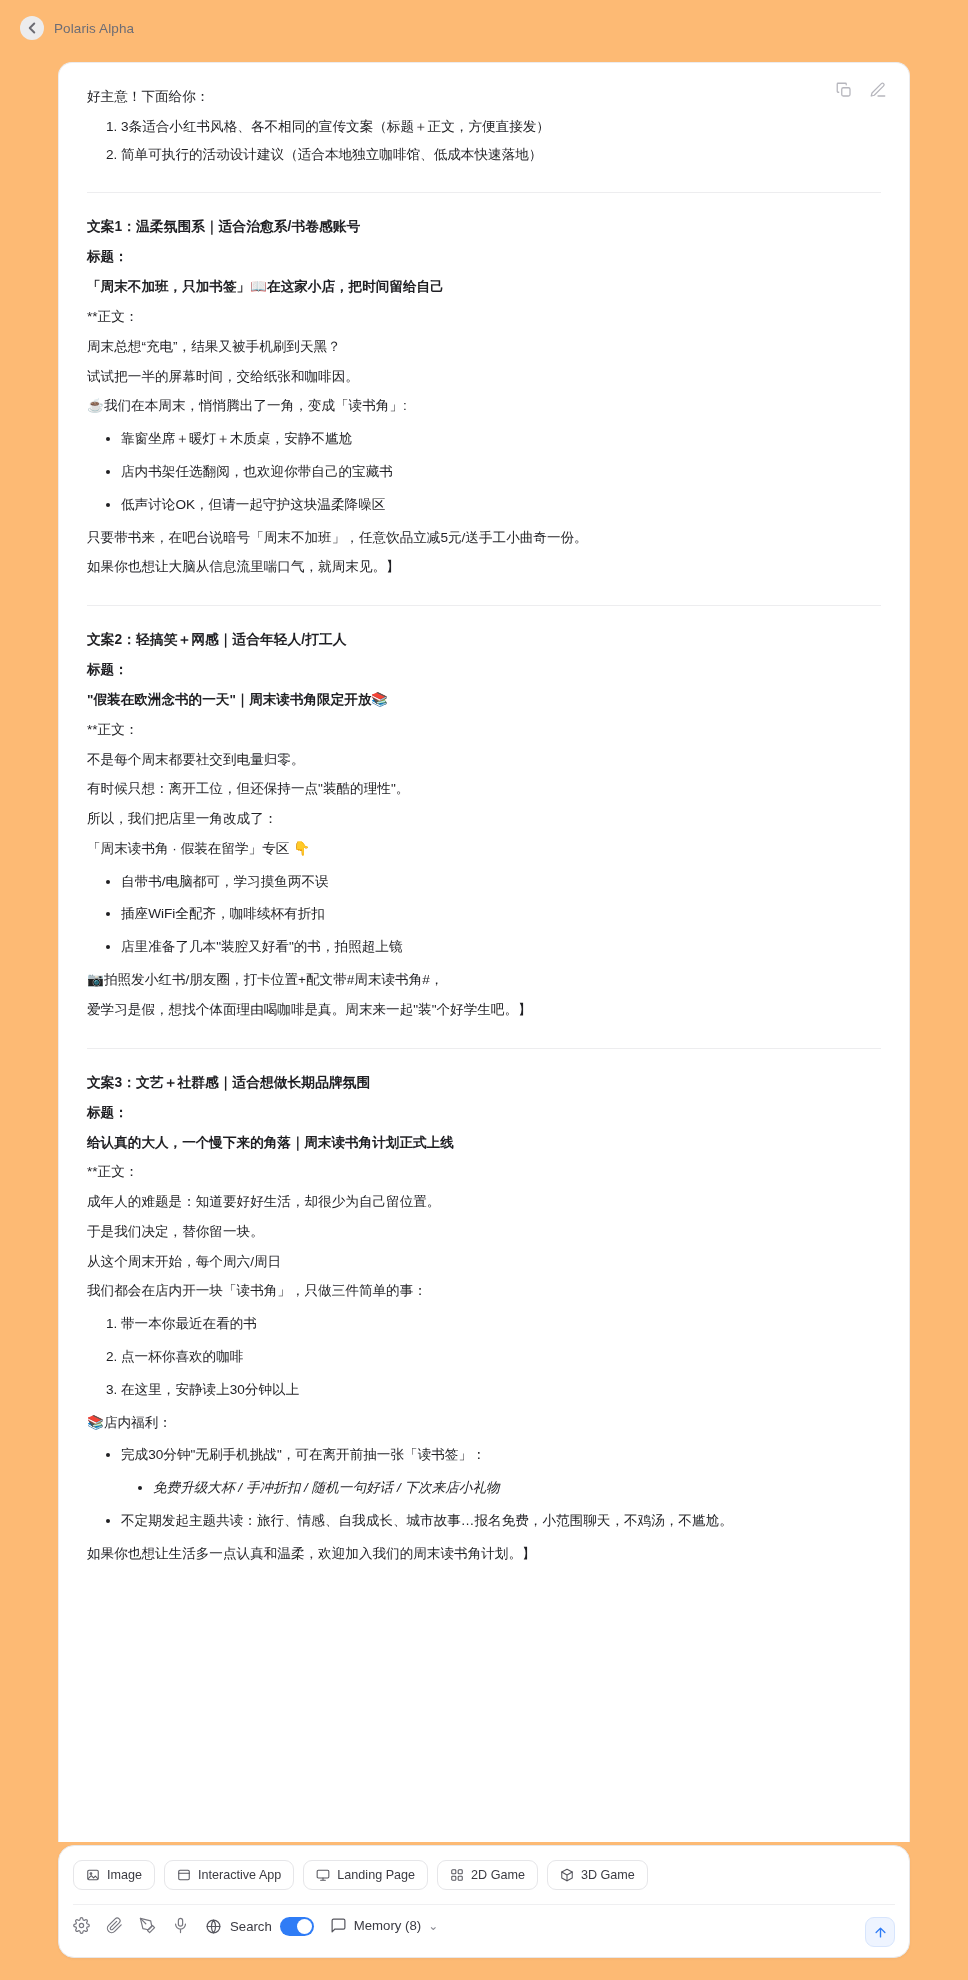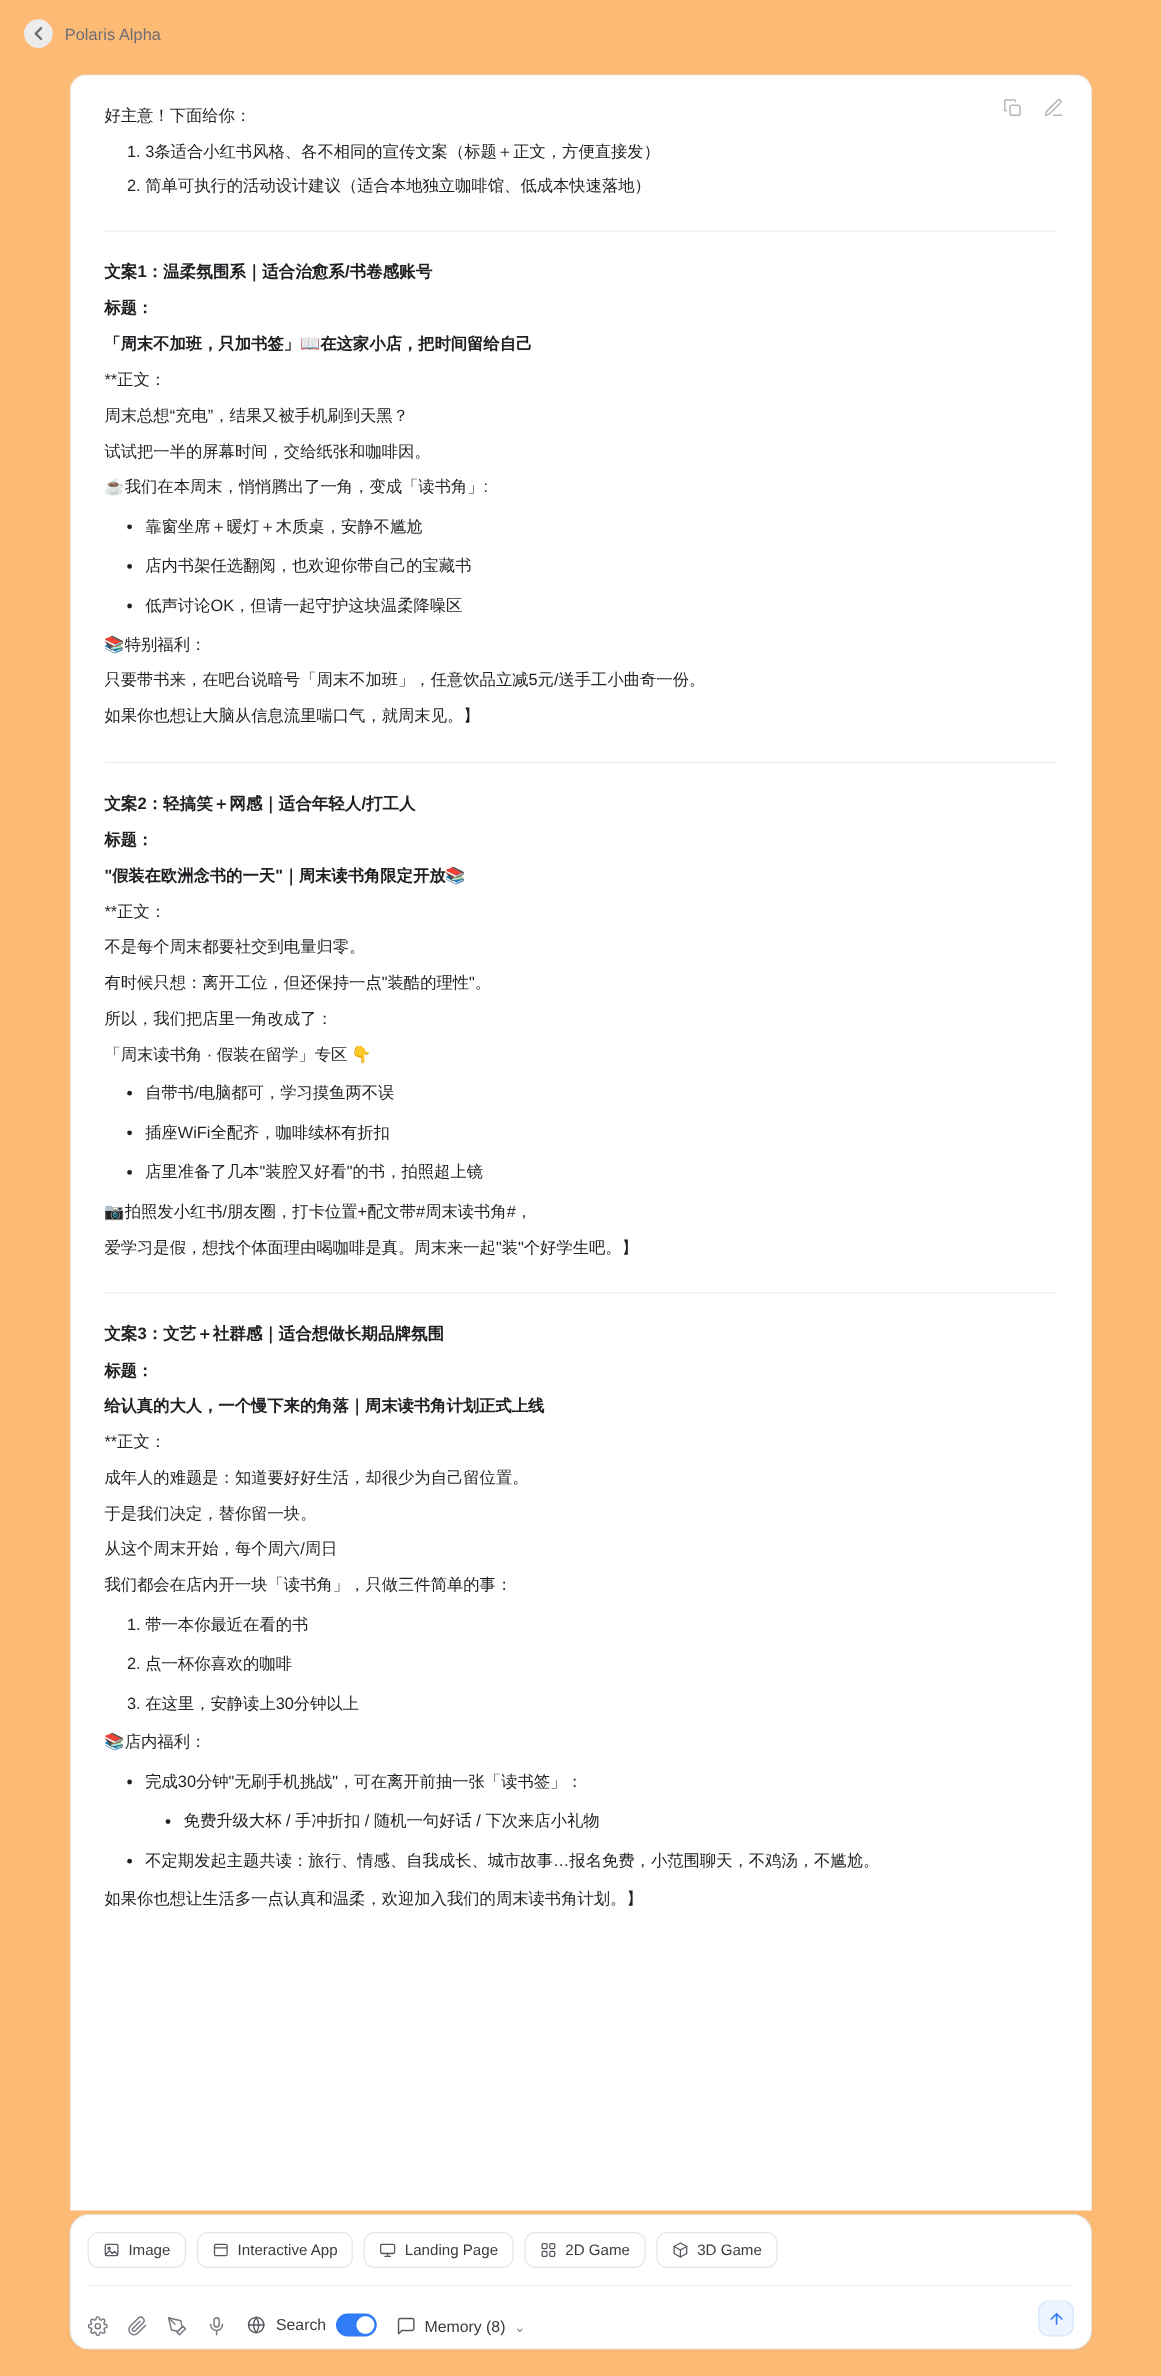--- a/index.html
+++ b/index.html
@@ -110,20 +110,21 @@
   }
   ul.bullets {
     margin: 8px 0 8px 0;
     padding-left: 34px;
   }
   ul.bullets li { margin: 9px 0; }
   ul.sub-bullets {
     margin: 6px 0 6px 0;
     padding-left: 32px;
     list-style: disc;
+    font-style: italic;
   }
   ol.num-list {
     margin: 8px 0 8px 0;
     padding-left: 34px;
   }
   ol.num-list li { margin: 9px 0; }
   .gap { margin-top: 14px; }
   .gap-sm { margin-top: 10px; }
   
   .composer {
@@ -158,21 +159,21 @@
   }
   .chip svg { display: block; }
   .composer-input {
     font-size: 14px;
     color: #a9a9b1;
     padding: 6px 4px 20px 4px;
     cursor: text;
   }
   .composer-bar {
     display: flex;
-    align-items: flex-end;
+    align-items: flex-start;
     gap: 16px;
     padding-top: 4px;
   }
   .composer-bar .tool {
     color: #77777f;
     display: flex;
     align-items: center;
     cursor: pointer;
   }
   .search-group {
@@ -277,21 +278,20 @@
         <p class="title-line">「周末不加班，只加书签」📖在这家小店，把时间留给自己</p>
         <p class="body-label">**正文：</p>
         <p>周末总想“充电”，结果又被手机刷到天黑？</p>
         <p>试试把一半的屏幕时间，交给纸张和咖啡因。</p>
         <p class="gap">☕我们在本周末，悄悄腾出了一角，变成「读书角」:</p>
         <ul class="bullets">
           <li>靠窗坐席＋暖灯＋木质桌，安静不尴尬</li>
           <li>店内书架任选翻阅，也欢迎你带自己的宝藏书</li>
           <li>低声讨论OK，但请一起守护这块温柔降噪区</li>
         </ul>
-        <p class="gap-sm">📚特别福利：</p>
         <p>只要带书来，在吧台说暗号「周末不加班」，任意饮品立减5元/送手工小曲奇一份。</p>
         <p class="gap">如果你也想让大脑从信息流里喘口气，就周末见。】</p>
       </div>
 
       <hr class="sep">
 
       <div>
         <p class="sec-head">文案2：轻搞笑＋网感｜适合年轻人/打工人</p>
         <p class="label-bold">标题：</p>
         <p class="title-line">"假装在欧洲念书的一天"｜周末读书角限定开放📚</p>

